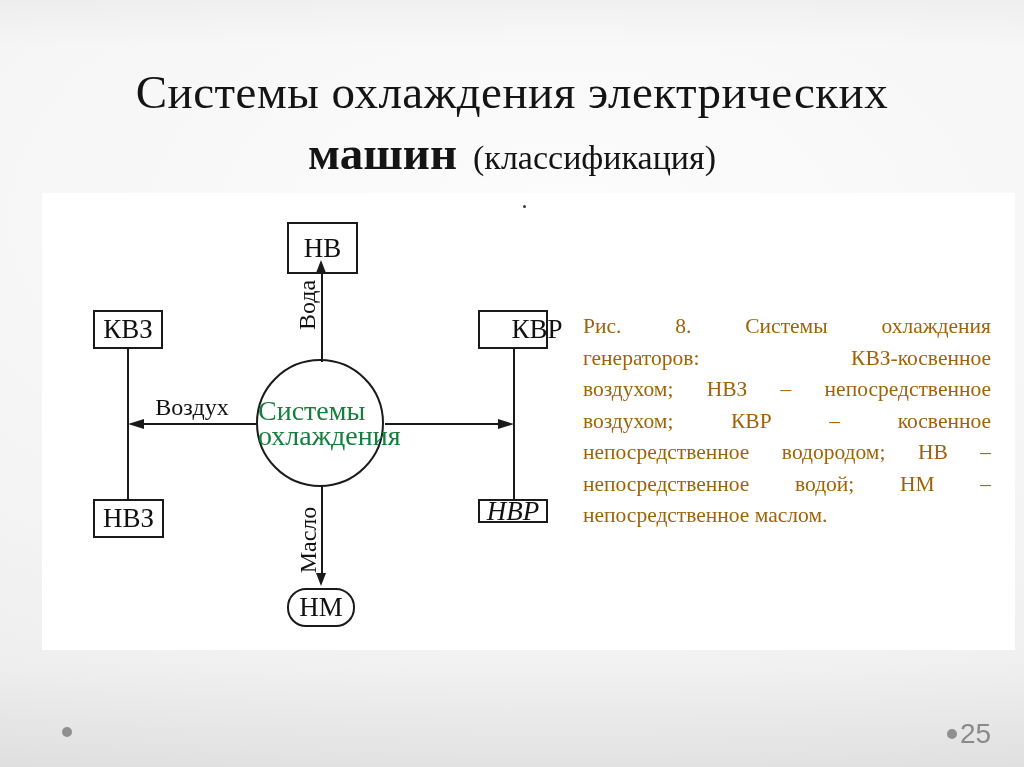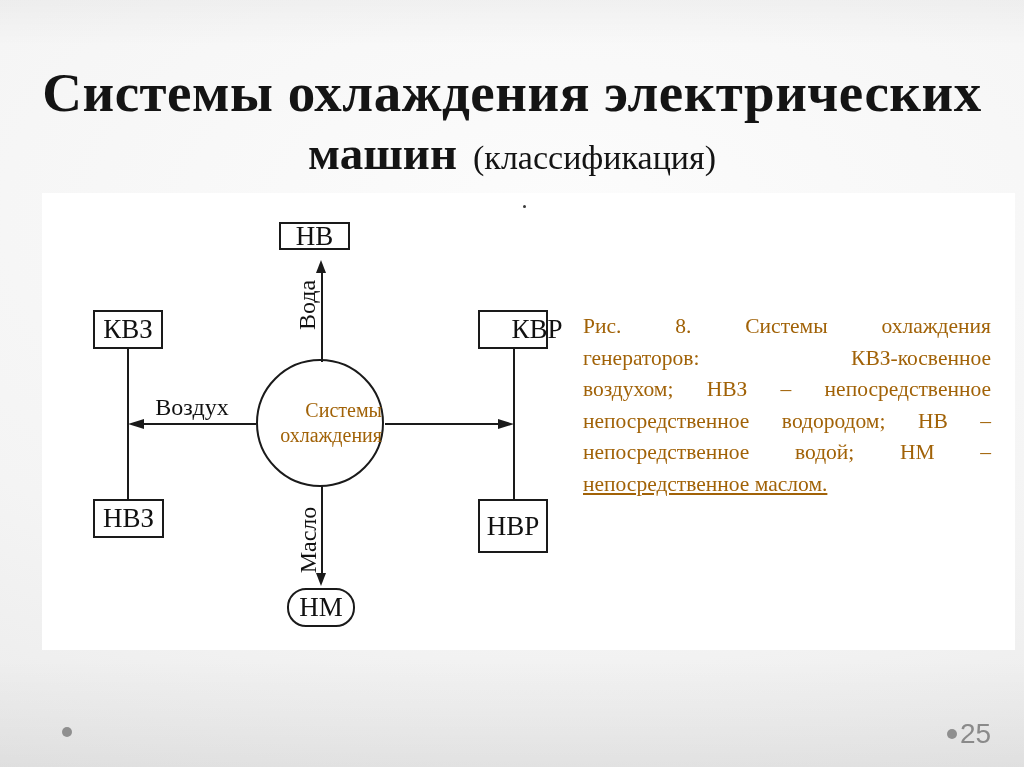--- a/index.html
+++ b/index.html
@@ -6,45 +6,45 @@
   body{width:1024px;height:767px;font-family:"Liberation Serif","DejaVu Serif",serif;}
   .slide{
     position:relative;width:1024px;height:767px;overflow:hidden;
     background:
       linear-gradient(180deg, rgba(0,0,0,0.03) 0%, rgba(0,0,0,0) 6%, rgba(0,0,0,0) 86%, rgba(0,0,0,0.05) 100%),
       radial-gradient(ellipse 140% 100% at 55% 28%, #fcfcfc 0%, #f4f4f4 52%, #e5e5e5 100%);
   }
 
   
   .title{position:absolute;top:62px;left:0;right:0;text-align:center;color:#141414;}
-  .title .t1{font-size:55px;font-weight:bold;line-height:61px;letter-spacing:0.5px;}
+  .title .t1{font-size:47px;font-weight:normal;line-height:61px;letter-spacing:0.5px;}
   .title .t2{font-size:47px;font-weight:bold;line-height:61px;}
   .title .t2 .paren{font-size:34px;font-weight:normal;margin-left:16px;letter-spacing:0;}
 
   
   .panel{position:absolute;left:42px;top:193px;width:973px;height:457px;background:#ffffff;}
 
   
   .dbox{
     position:absolute;border:2.5px solid #1a1a1a;background:#fff;
     display:flex;align-items:center;justify-content:center;
     font-size:27px;color:#111;box-sizing:border-box;
   }
-  #b-top {left:237px;top:29px; width:71px;height:28px;text-align:center;}
+  #b-top {left:245px;top:29px; width:71px;height:52px;text-align:center;}
   #b-lt  {left:51px; top:117px;width:70px;height:39px;}
   #b-rt  {left:436px;top:117px;width:70px;height:39px;padding-left:48px;}
   #b-lb  {left:51px; top:306px;width:71px;height:39px;}
-  #b-rb  {left:436px;top:306px;width:70px;height:54px;}
+  #b-rb  {left:436px;top:306px;width:70px;height:24px;font-style:italic;}
   #b-bot {left:245px;top:395px;width:68px;height:39px;border-radius:19px;}
 
   .circle{
     position:absolute;left:214px;top:166px;width:128px;height:128px;
     border:2.5px solid #1a1a1a;border-radius:50%;background:#fff;box-sizing:border-box;
-    display:flex;flex-direction:column;align-items:flex-end;justify-content:center;
-    font-size:20px;line-height:25px;color:#a16207;text-align:center;
+    display:flex;flex-direction:column;align-items:flex-start;justify-content:center;
+    font-size:28px;line-height:25px;color:#15803d;text-align:center;
   }
 
   .ln{position:absolute;background:#1a1a1a;}
   #ln-up    {left:279px;top:76px; width:2px;height:93px;}
   #ln-down  {left:279px;top:292px;width:2px;height:89px;}
   #ln-left  {left:99px; top:230px;width:115px;height:2px;}
   #ln-right {left:343px;top:230px;width:115px;height:2px;}
   #conn-left {left:85px; top:156px;width:2px;height:151px;}
   #conn-right{left:471px;top:156px;width:2px;height:151px;}
 
@@ -59,21 +59,21 @@
   #lbl-right{left:350px;top:201px;width:120px;}
   .rot{display:flex;align-items:center;justify-content:center;transform:rotate(-90deg);}
   #lbl-up  {left:225px;top:100px;width:80px;height:24px;}
   #lbl-down{left:226px;top:335px;width:80px;height:24px;}
 
   .artifact-dot{position:absolute;left:481px;top:12px;width:3px;height:3px;border-radius:50%;background:#3a3a3a;}
 
   
   .caption{position:absolute;left:541px;top:118px;width:408px;font-size:21.5px;line-height:31.5px;color:#a16207;}
   .cap-line{text-align:justify;text-align-last:justify;white-space:normal;}
-  .cap-line.last{text-align:left;text-align-last:left;text-decoration:underline;}
+  .cap-line.last{text-align:left;text-align-last:left;}
 
   
   .dot{position:absolute;width:10px;height:10px;border-radius:50%;background:#8f8f8f;}
   #dot-left {left:62px; top:727px;}
   #dot-right{left:947px;top:729px;}
   .page-num{position:absolute;left:960px;top:723px;font-family:"Liberation Sans","DejaVu Sans",sans-serif;font-size:28px;color:#8a8a8a;line-height:22px;}
 </style>
 </head>
 <body>
 
@@ -115,20 +115,21 @@
     <div class="arr" id="ah-right"></div>
 
     <div class="elabel rot" id="lbl-up">Вода</div>
     <div class="elabel" id="lbl-left">Воздух</div>
     <div class="elabel rot" id="lbl-down">Масло</div>
 
     <div class="caption">
       <div class="cap-line">Рис. 8. Системы охлаждения</div>
       <div class="cap-line">генераторов: КВЗ-косвенное</div>
       <div class="cap-line">воздухом; НВЗ – непосредственное</div>
+      <div class="cap-line">воздухом; КВР – косвенное</div>
       <div class="cap-line">непосредственное водородом; НВ –</div>
       <div class="cap-line">непосредственное водой; НМ –</div>
       <div class="cap-line last">непосредственное маслом.</div>
     </div>
 
   </div>
 
   <div class="dot" id="dot-left"></div>
   <div class="dot" id="dot-right"></div>
   <div class="page-num">25</div>

